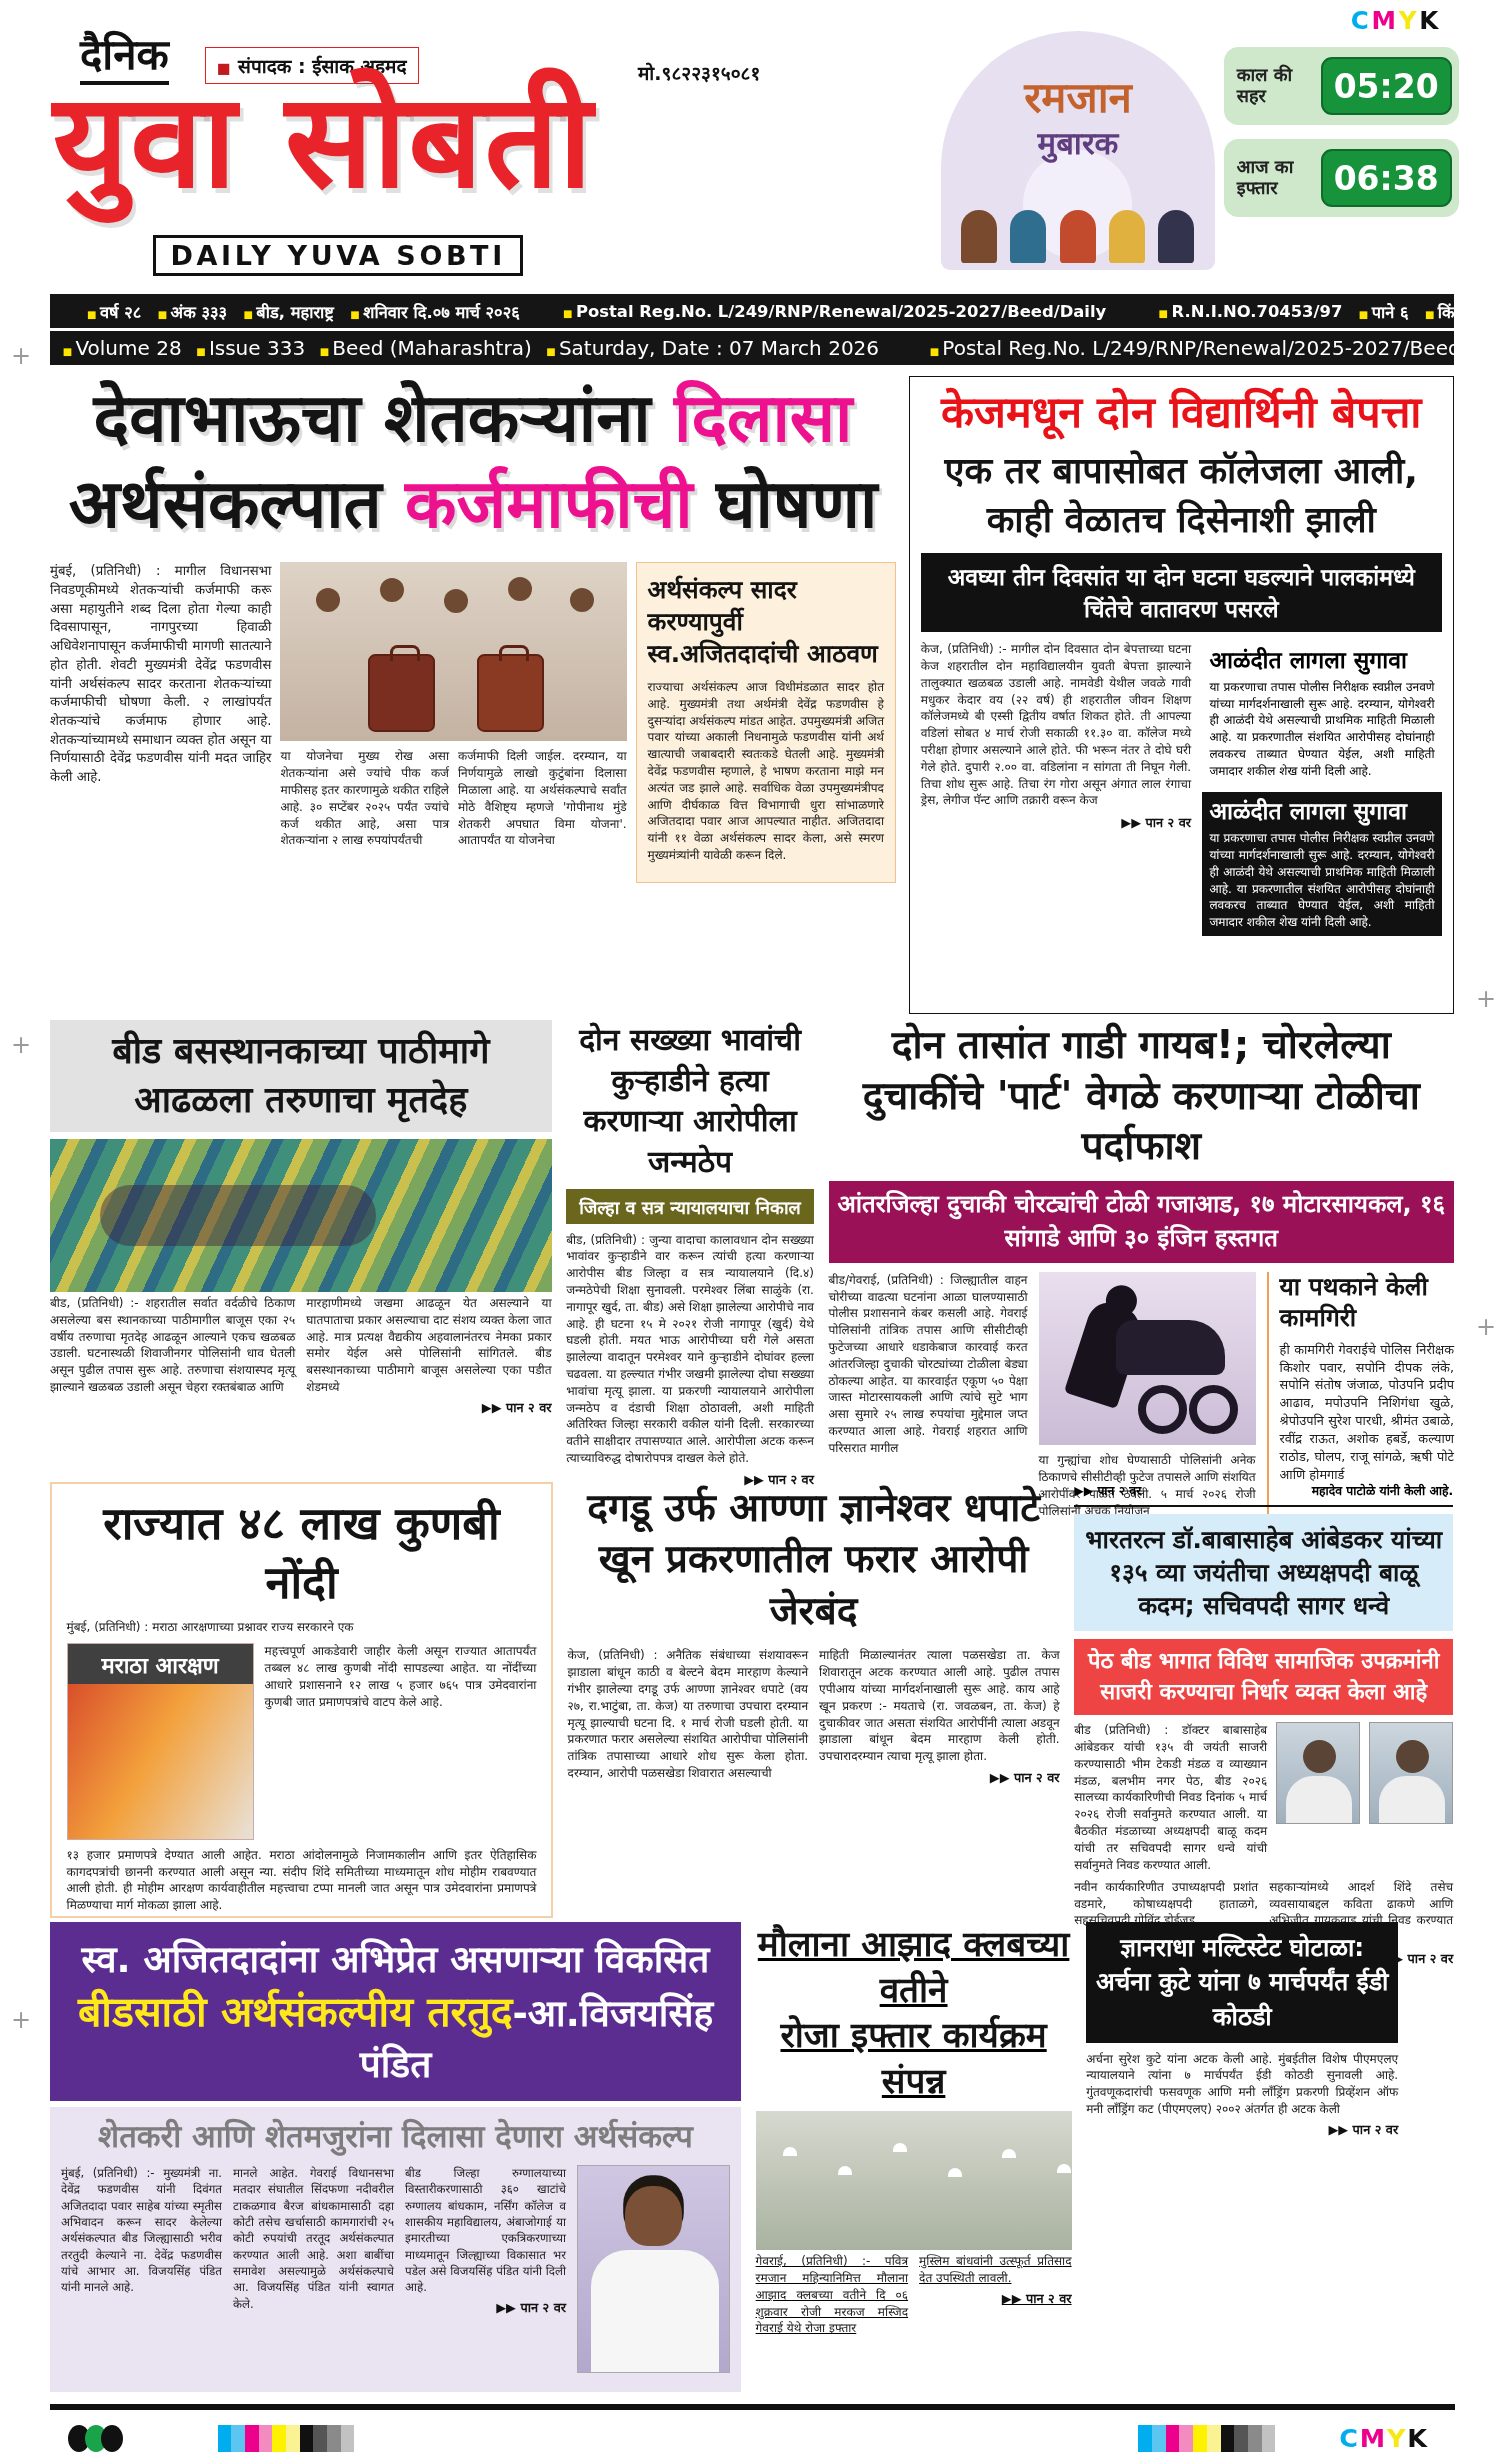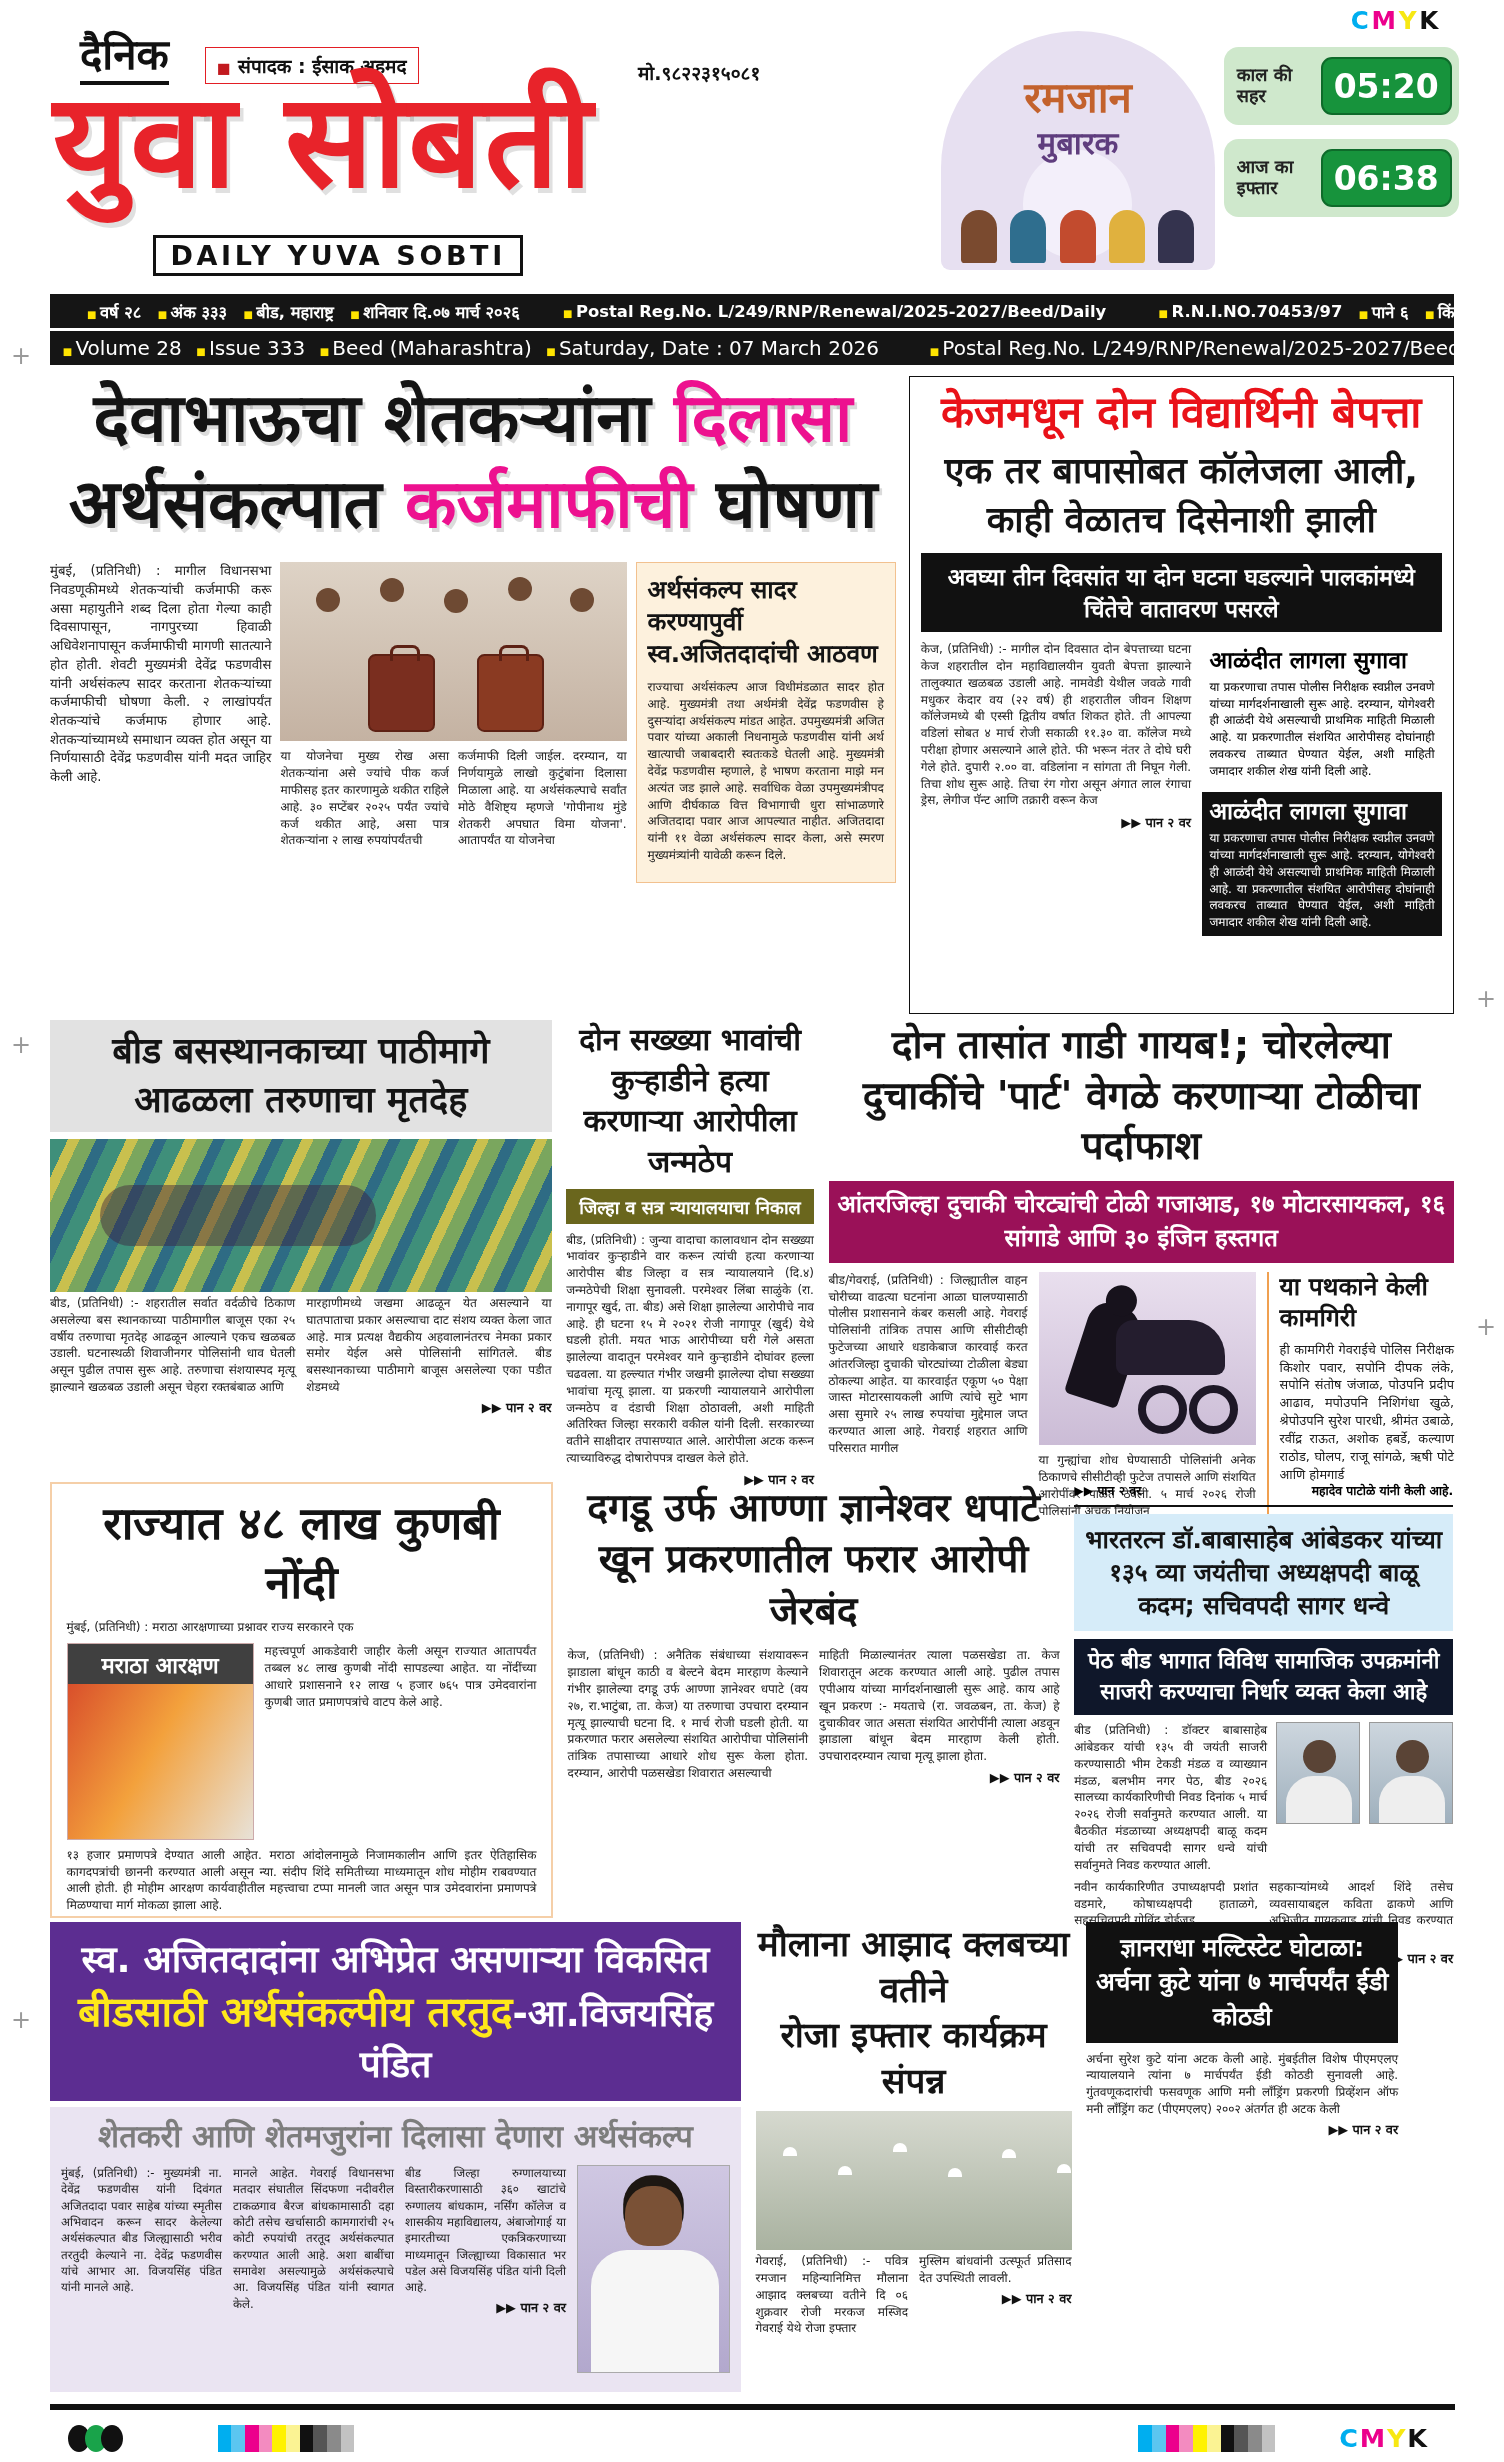--- a/index.html
+++ b/index.html
@@ -98,41 +98,41 @@
   .b3a-head { font-size:45px; font-weight:900; text-align:center; line-height:1.3; color:#141414; }
   .b3a-row { display:flex; gap:11px; margin-top:7.3px; }
   .maratha-img { width:187px; flex:none; border:0.9px solid #caa; }
   .maratha-band { background:#404040; color:#fff; font-size:22px; font-weight:900; text-align:center; padding:4.6px 1.8px; }
   .maratha-pic { height:155px; background:linear-gradient(120deg,#d94f2b,#f3a13c 45%,#e8e2d8); }
   .b3b { width:492px; }
   .b3b-head { font-size:39px; font-weight:900; text-align:center; line-height:1.32; color:#141414; }
   .b3c { width:379px; }
   .stub { display:flex; justify-content:space-between; font-size:12.3px; font-weight:bold; border-bottom:2.7px solid #111; padding-bottom:5.5px; margin-bottom:7.3px; }
   .ltblue-box { background:#d6ecf9; font-size:24.6px; font-weight:900; text-align:center; line-height:1.35; padding:9px 5.5px; color:#141414; }
-  .blue-box { background:#0f172a; color:#fff; font-size:22px; font-weight:bold; text-align:center; line-height:1.4; padding:7.3px 5.5px; margin-top:7.3px; }
+  .blue-box { background:#ef4444; color:#fff; font-size:22px; font-weight:bold; text-align:center; line-height:1.4; padding:7.3px 5.5px; margin-top:7.3px; }
   .b3c-row { display:flex; gap:9px; margin-top:7.3px; }
   .portrait { width:84px; height:102px; flex:none; border:1.8px solid #999; background:linear-gradient(#cdd6de,#9fb0bd); position:relative; overflow:hidden; }
   .portrait::before { content:""; position:absolute; left:25.5px; top:16.4px; width:33px; height:33px; background:#5a4436; border-radius:50%; }
   .portrait::after { content:""; position:absolute; left:9px; top:53px; width:66px; height:55px; background:#eee; border-radius:27px 27px 0 0; }
 
   
   #band4 { top:1922px; left:50px; width:1404px; height:467px; display:flex; gap:14.6px; }
   .b4a { width:691px; }
   .purple-banner { background:#5c2d91; text-align:center; padding:12.8px 5.5px 11px; line-height:1.35; }
   .pb1 { color:#fff; font-size:37px; font-weight:900; }
   .pb2y { color:#ffe81a; font-size:41px; font-weight:900; }
   .pb2w { color:#fff; font-size:37px; font-weight:900; }
   .b4a-body { background:#eae4f2; padding:9px 11px; margin-top:5.5px; height:285px; position:relative; }
   .gray-head { color:#7d7d7d; font-size:31px; font-weight:900; text-align:center; line-height:1.3; margin-bottom:9px; }
   .b4a-cols { display:flex; gap:11px; }
   .b4a-cols .tc { width:170px; font-size:11.7px; }
   .pol-photo { width:153px; height:208px; flex:none; background:linear-gradient(#cfc7e2,#b2a8cd); position:relative; overflow:hidden; border:0.9px solid #aaa; }
   .pol-photo::before { content:""; position:absolute; left:47px; top:20px; width:57px; height:60px; background:#7a5136; border-radius:46% 46% 40% 40%; box-shadow:0 -9px 0 1.8px #1d1712; }
   .pol-photo::after { content:""; position:absolute; left:12.8px; top:84px; width:128px; height:128px; background:#f6f6f6; border-radius:36px 36px 0 0; }
-  .b4b { width:316px; }
+  .b4b { width:316px;text-decoration:underline; }
   .b4b-head { font-size:35px; font-weight:900; text-align:center; line-height:1.3; color:#141414; }
   .green-box { background:#2f8a34; color:#fff; font-size:19px; font-weight:bold; text-align:center; padding:6.4px 3.6px; margin-top:7.3px; line-height:1.35; }
   .iftar-photo { height:139px; margin-top:7.3px; background:linear-gradient(#d6d9cf,#a9b2a0); position:relative; overflow:hidden; }
   .cap { position:absolute; width:14.6px; height:9px; background:#fff; border-radius:7.3px 7.3px 0 0; }
   .b4c { width:312px; }
   .b4c-head { background:#111; color:#fff; font-size:24.6px; font-weight:900; text-align:center; line-height:1.4; padding:9px 5.5px; }
   .b4c-row { display:flex; gap:9px; margin-top:7.3px; }
   .woman-photo { width:137px; height:192px; flex:none; background:linear-gradient(#bfe3e0,#8fd0c8); position:relative; overflow:hidden; border:0.9px solid #999; }
   .woman-photo::before { content:""; position:absolute; left:27px; top:12.8px; width:82px; height:109px; background:#1d1410; border-radius:40px; }
   .woman-photo::after { content:""; position:absolute; left:44px; top:24px; width:49px; height:62px; background:#c98f6e; border-radius:40%; }

